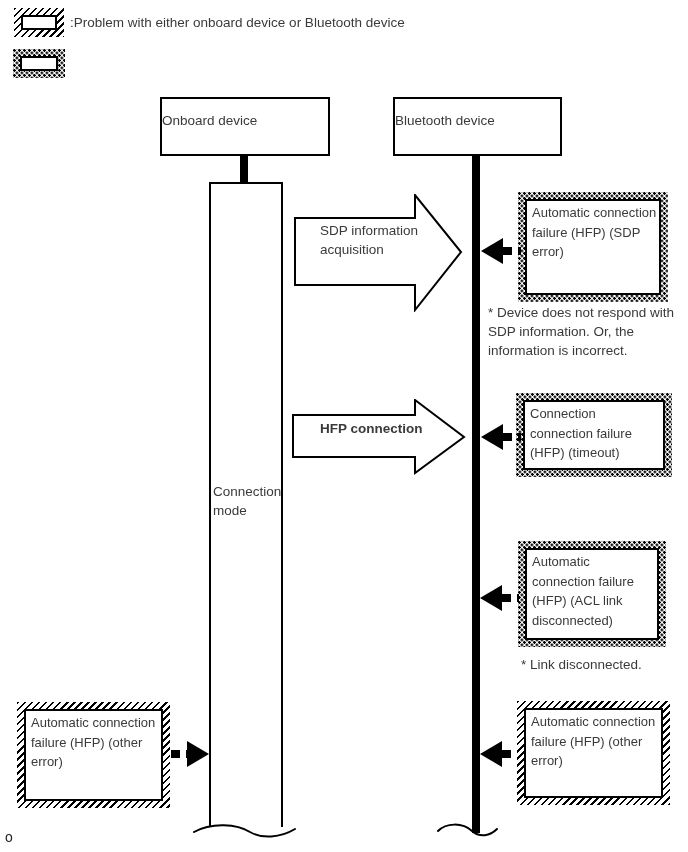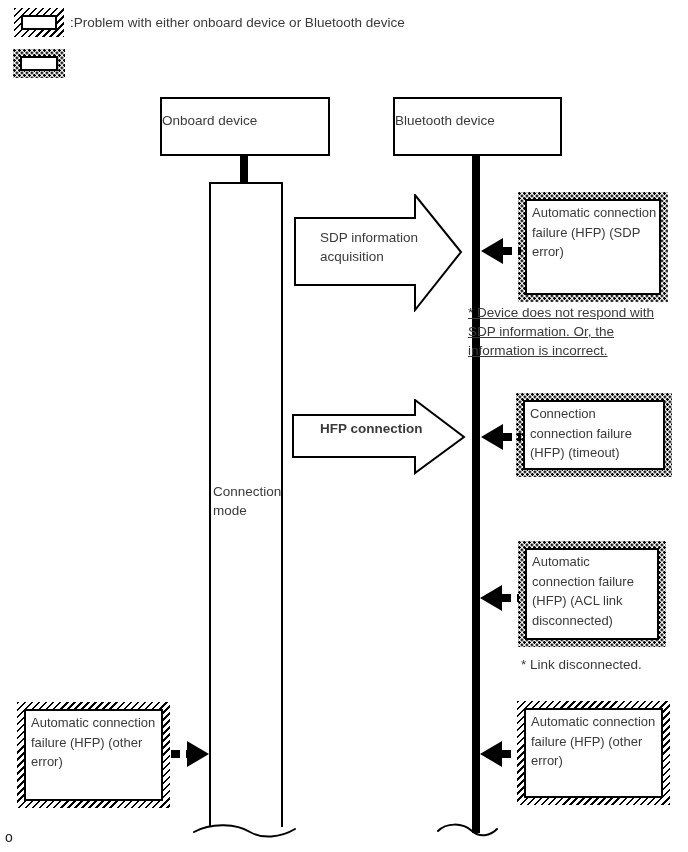--- a/index.html
+++ b/index.html
@@ -67,33 +67,33 @@
 
   <div class="abs thick" style="left:472px;top:155px;width:8px;height:678px;"></div>
 
   <div class="abs activation" style="left:209px;top:182px;width:74px;height:645px;">
     <div class="abs" style="left:2px;top:298px;width:66px;">Connection mode</div>
   </div>
 
   <svg class="abs" style="left:294px;top:194px;" width="170" height="118" viewBox="0 0 170 118">
     <polygon points="1,24 121,24 121,1 167,58 121,116 121,91 1,91" fill="#ffffff" stroke="#000000" stroke-width="2"></polygon>
   </svg>
-  <div class="abs" style="left:320px;top:221px;width:105px;margin-top:7px;">SDP information acquisition</div>
+  <div class="abs" style="left:320px;top:221px;width:105px;">SDP information acquisition</div>
 
   <svg class="abs" style="left:292px;top:399px;" width="174" height="76" viewBox="0 0 174 76">
     <polygon points="1,16 123,16 123,1 172,38 123,74 123,58 1,58" fill="#ffffff" stroke="#000000" stroke-width="2"></polygon>
   </svg>
   <div class="abs" style="left:320px;top:419px;width:140px;font-weight:bold;">HFP connection</div>
 
   <div class="abs pat-dotted" style="left:518px;top:192px;width:150px;height:110px;">
     <div class="inner-box">Automatic connection failure (HFP) (SDP error)</div>
   </div>
   <div class="abs tri-left" style="left:481px;top:238px;"></div>
   <div class="abs dashbar" style="left:503px;top:247px;width:18px;"></div>
-  <div class="abs note" style="left:468px;top:303px;width:200px;text-decoration:underline;">* Device does not respond with SDP information. Or, the information is incorrect.</div>
+  <div class="abs note" style="left:488px;top:303px;width:200px;">* Device does not respond with SDP information. Or, the information is incorrect.</div>
 
   <div class="abs pat-dotted" style="left:516px;top:393px;width:156px;height:84px;">
     <div class="inner-box">Connection connection failure (HFP) (timeout)</div>
   </div>
   <div class="abs tri-left" style="left:481px;top:424px;"></div>
   <div class="abs dashbar" style="left:503px;top:433px;width:18px;"></div>
 
   <div class="abs pat-dotted" style="left:518px;top:541px;width:148px;height:106px;">
     <div class="inner-box">Automatic connection failure (HFP) (ACL link disconnected)</div>
   </div>

